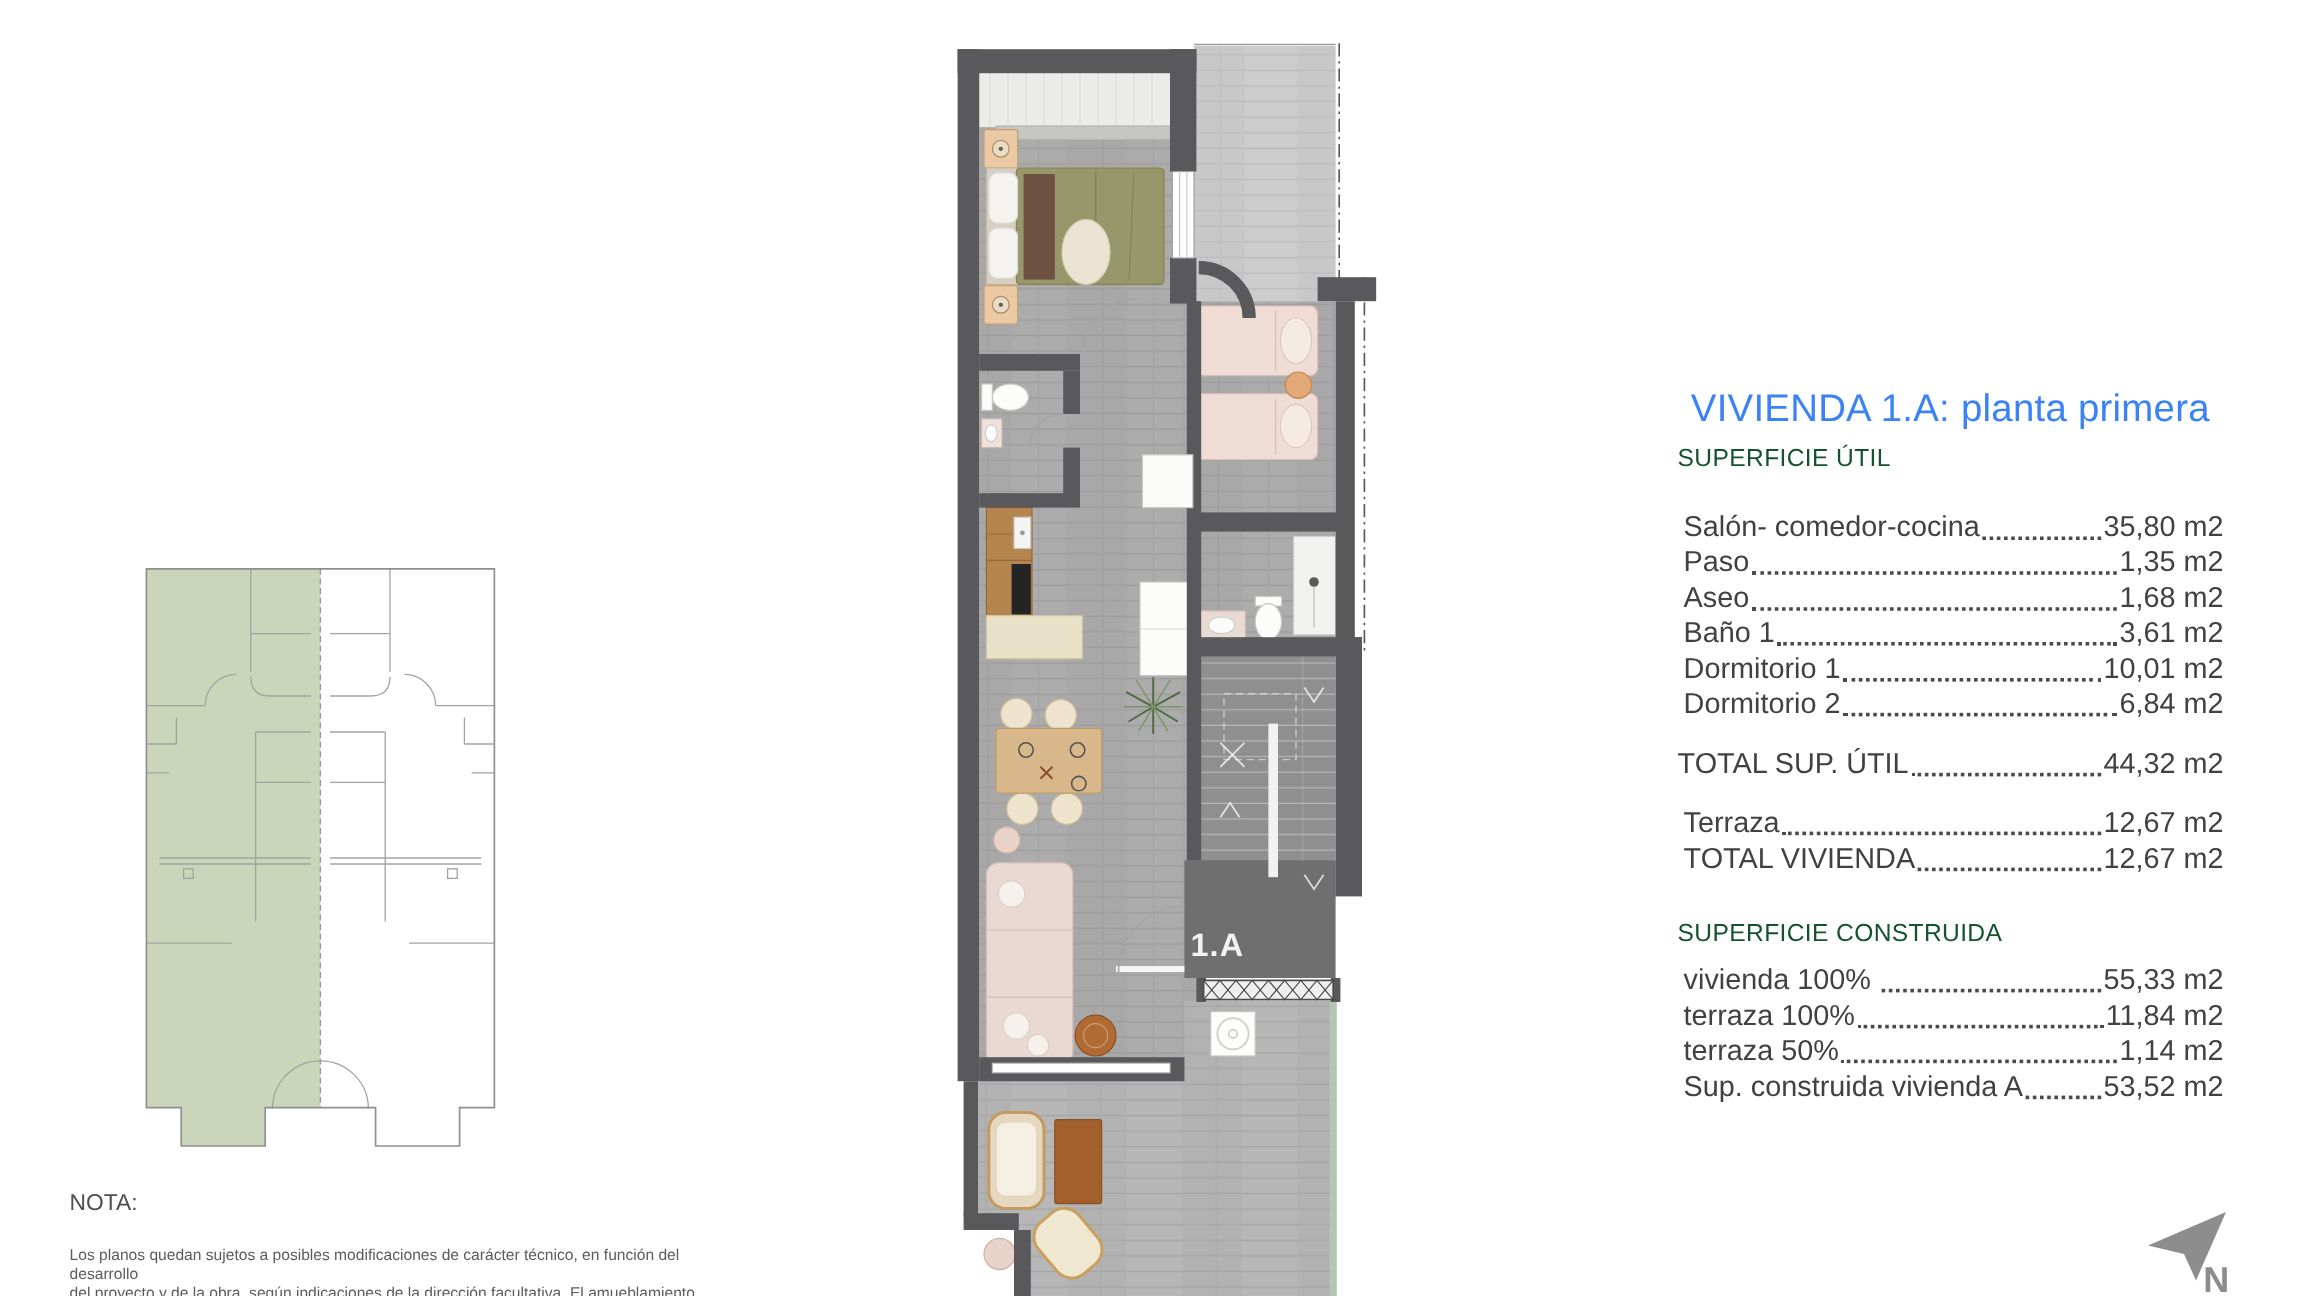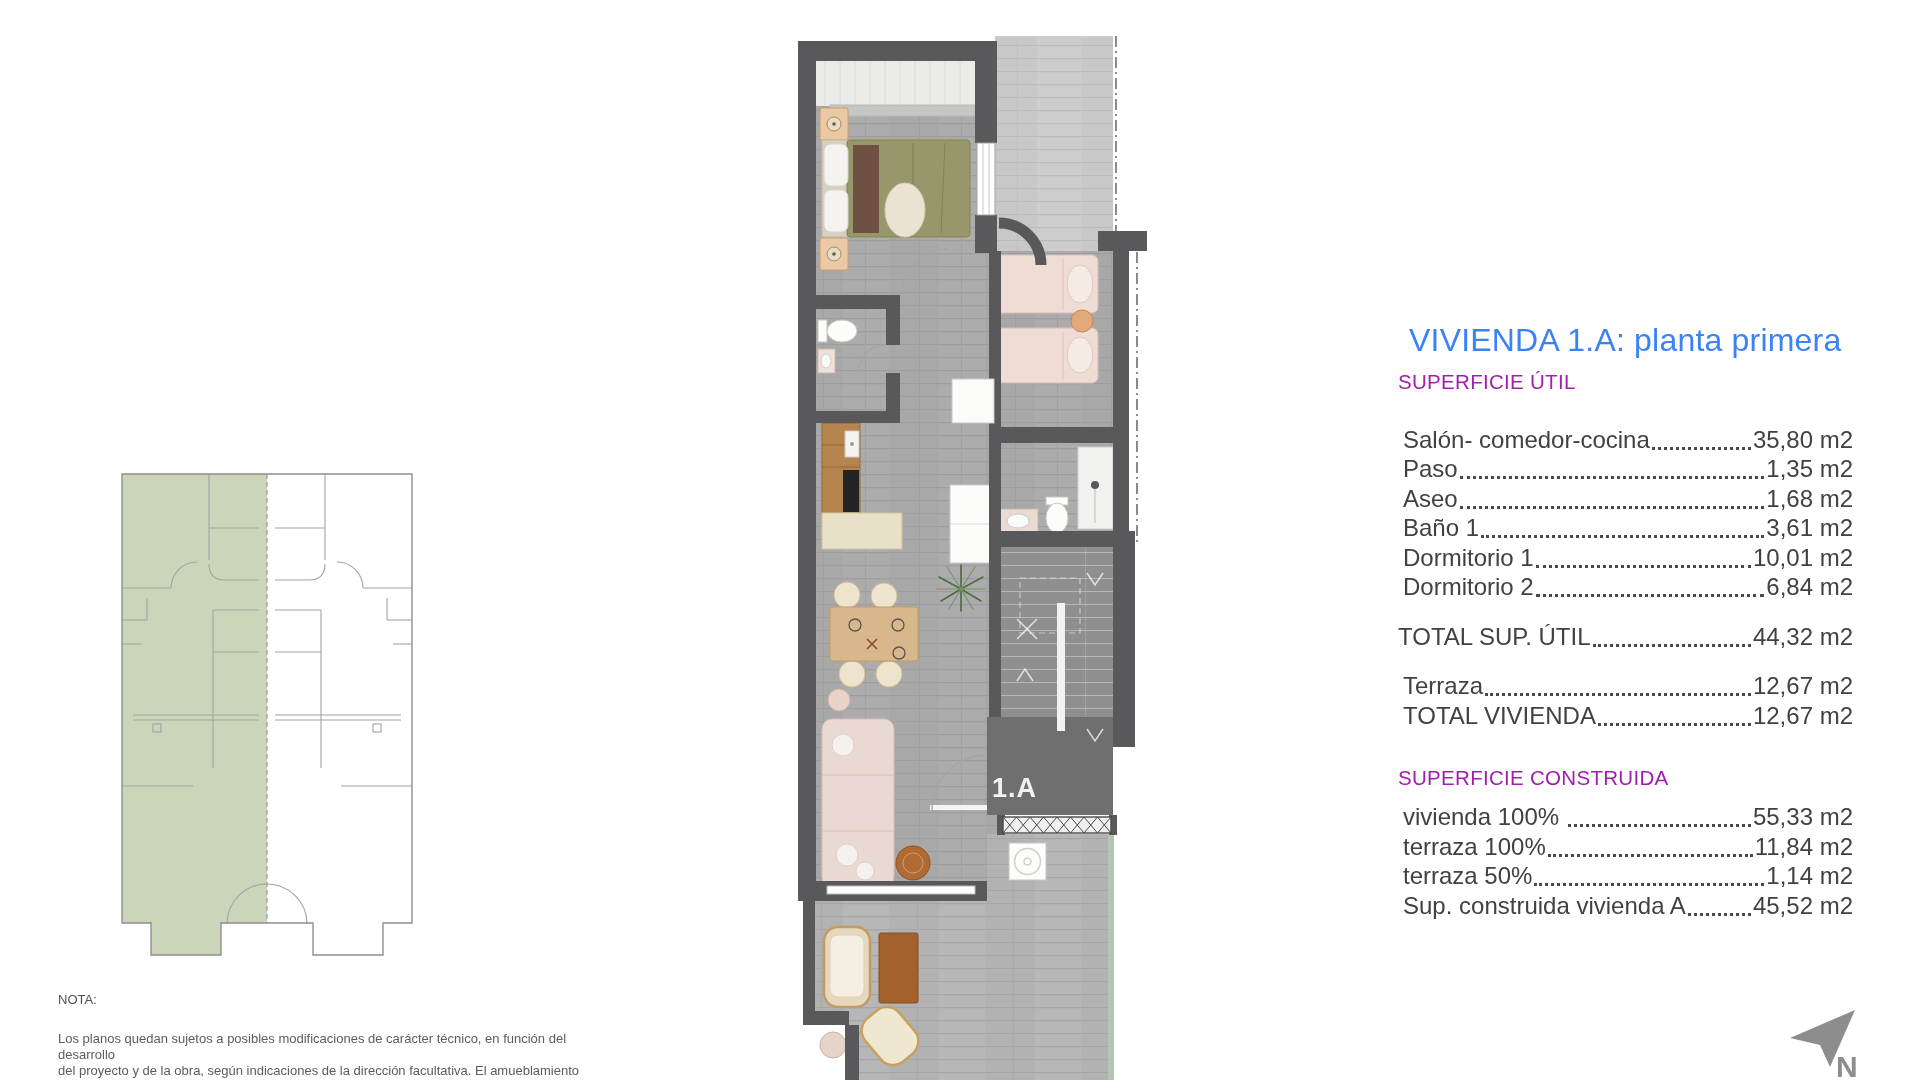--- a/index.html
+++ b/index.html
@@ -2,33 +2,33 @@
 <html><head>
 <meta charset="utf-8">
 <style>
   html,body{margin:0;padding:0;background:#ffffff;}
   body{width:1920px;height:1080px;position:relative;overflow:hidden;
        font-family:"Liberation Sans", sans-serif;color:#3d3d3d;}
   .abs{position:absolute;}
   
   .panel{left:1398px;top:310px;width:455px;}
   .panel h1{margin:11px;font-size:32px;line-height:38px;font-weight:400;color:#3b82f6;letter-spacing:.2px;}
-  .panel h2{margin:10px 0 0 0;font-size:20.5px;line-height:24px;font-weight:400;color:#a21caf;letter-spacing:.3px;}
+  .panel h2{margin:10px 0 0 0;font-size:20.5px;line-height:24px;font-weight:400;color:#14532d;letter-spacing:.3px;}
   .panel h2.h2b{margin-top:36px;}
   .rows{margin-top:30px;}
   .rows.ext{margin-top:20px;}
   .rows.built{margin-top:12px;text-align:center;}
   .row{display:flex;align-items:flex-end;height:29.5px;font-size:24px;color:#414141;padding-left:5px;}
   .row.total{margin-top:20px;padding-left:0;}
   .row .dots{flex:1;margin:0 2px 4px 2px;border-bottom:3px dotted #4a4a4a;}
   .row .val{white-space:pre;}
   .row .lbl{white-space:pre;}
   
   .nota{left:58px;top:992px;width:530px;}
-  .nota .nh{font-size:13px;color:#4f4f4f;margin:0;font-weight:400;}
+  .nota .nh{font-size:19px;color:#4f4f4f;margin:0;font-weight:400;}
   .nota .nt{margin-top:24px;font-size:13px;line-height:16px;color:#5c5c5c;}
   svg{display:block;}
 </style>
 </head>
 <body>
 
 <svg class="abs" style="left:113px;top:468px;" width="308" height="497" viewBox="0 0 308 497">
   <path d="M 9 6 H 299 V 455 H 270 V 487 H 200 V 455 H 108 V 487 H 38 V 455 H 9 Z" fill="#ffffff" stroke="none"></path>
   <path d="M 9 6 H 154 V 455 H 108 V 487 H 38 V 455 H 9 Z" fill="#cbd5b9"></path>
   <g id="ku" stroke="#a3a3a3" stroke-width="1.1" fill="none">
@@ -358,21 +358,21 @@
         <span class="val">11,84 m2</span>
       </div>
     <div class="row">
         <span class="lbl">terraza 50%</span>
         <span class="dots"></span>
         <span class="val">1,14 m2</span>
       </div>
     <div class="row">
         <span class="lbl">Sup. construida vivienda A</span>
         <span class="dots"></span>
-        <span class="val">45,52 m2</span>
+        <span class="val">53,52 m2</span>
       </div>
   </div>
 </div>
 
 <div class="abs nota">
   <div class="nh">NOTA:</div>
   <div class="nt">
     <div>Los planos quedan sujetos a posibles modificaciones de carácter técnico, en función del desarrollo</div>
     <div>del proyecto y de la obra, según indicaciones de la dirección facultativa. El amueblamiento reflejado</div>
 

